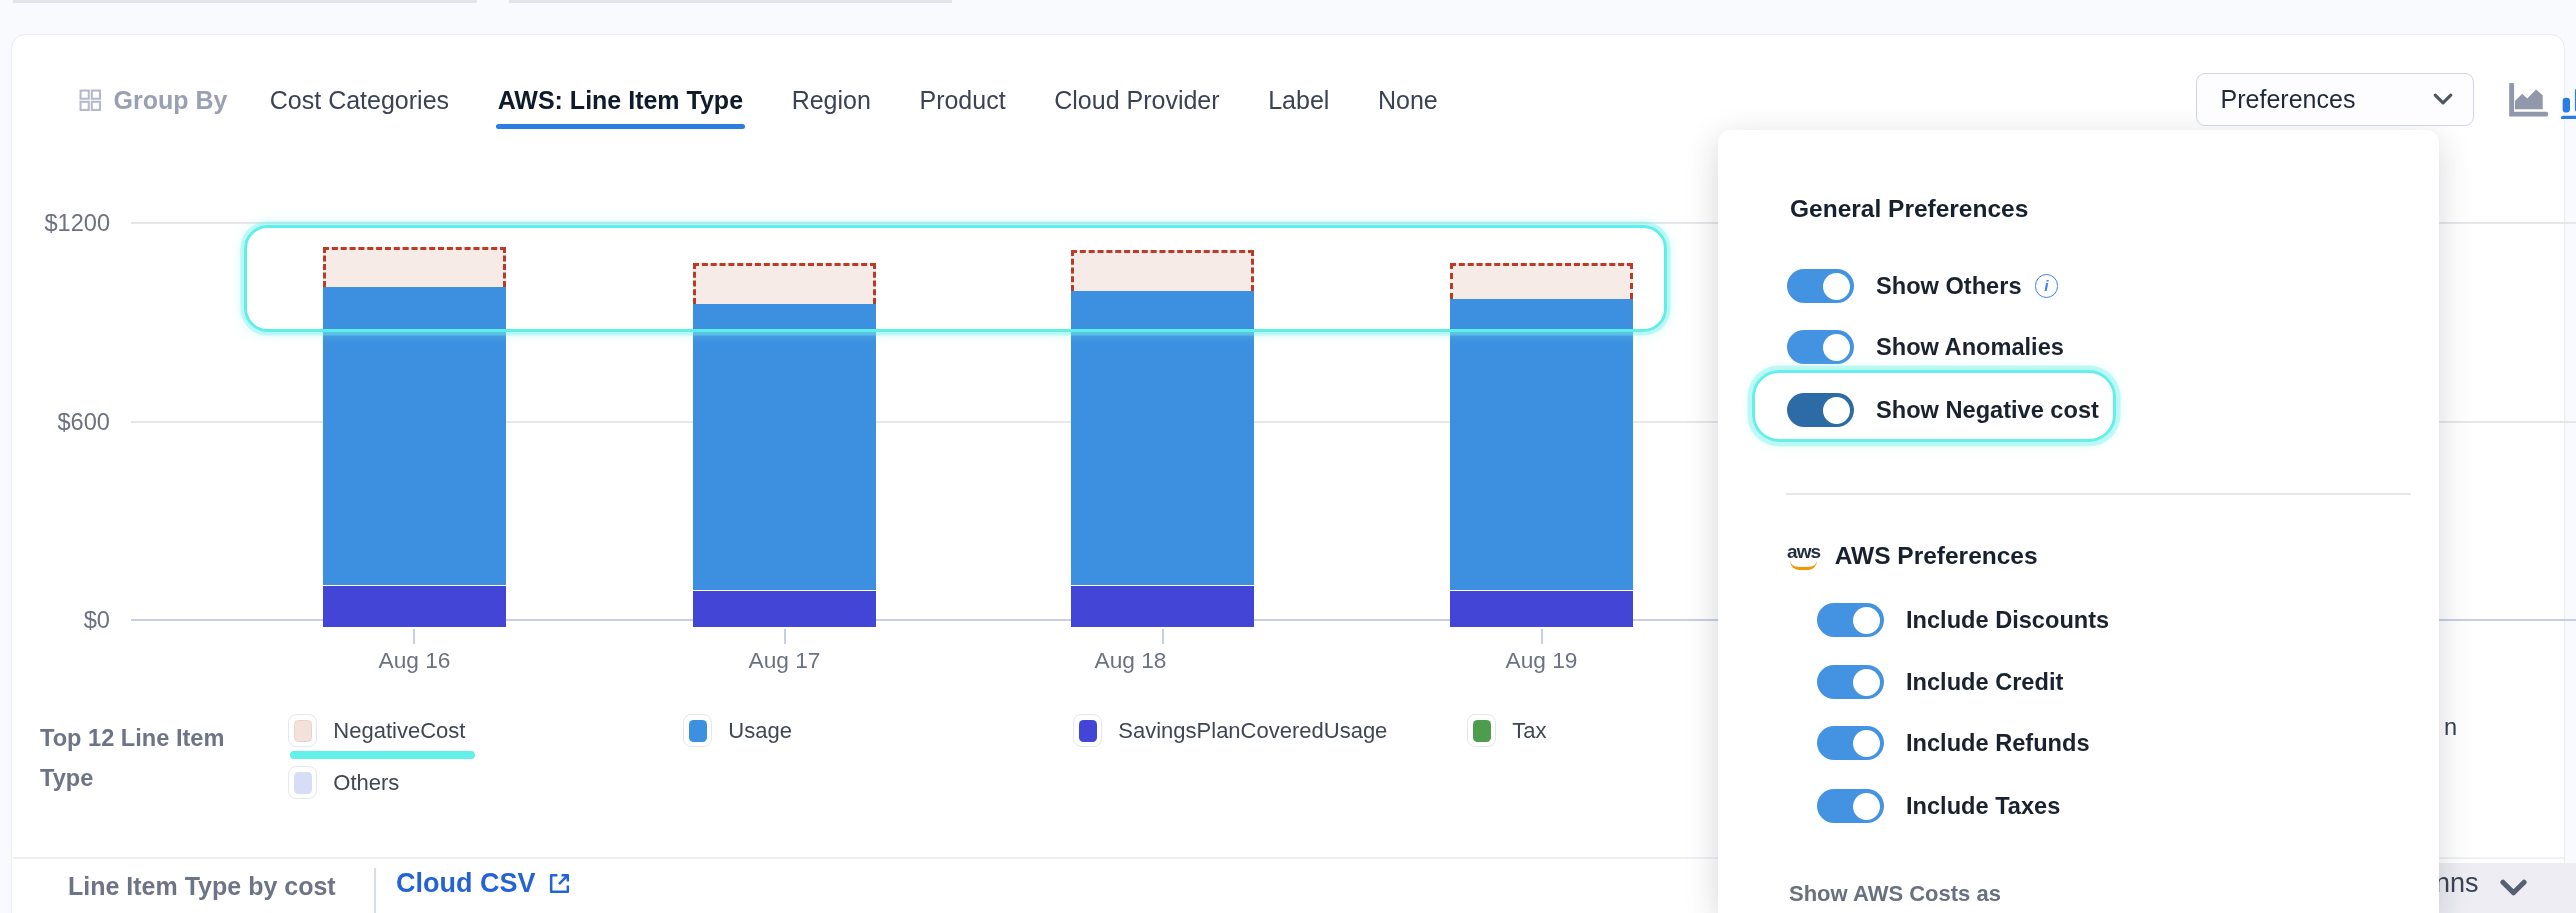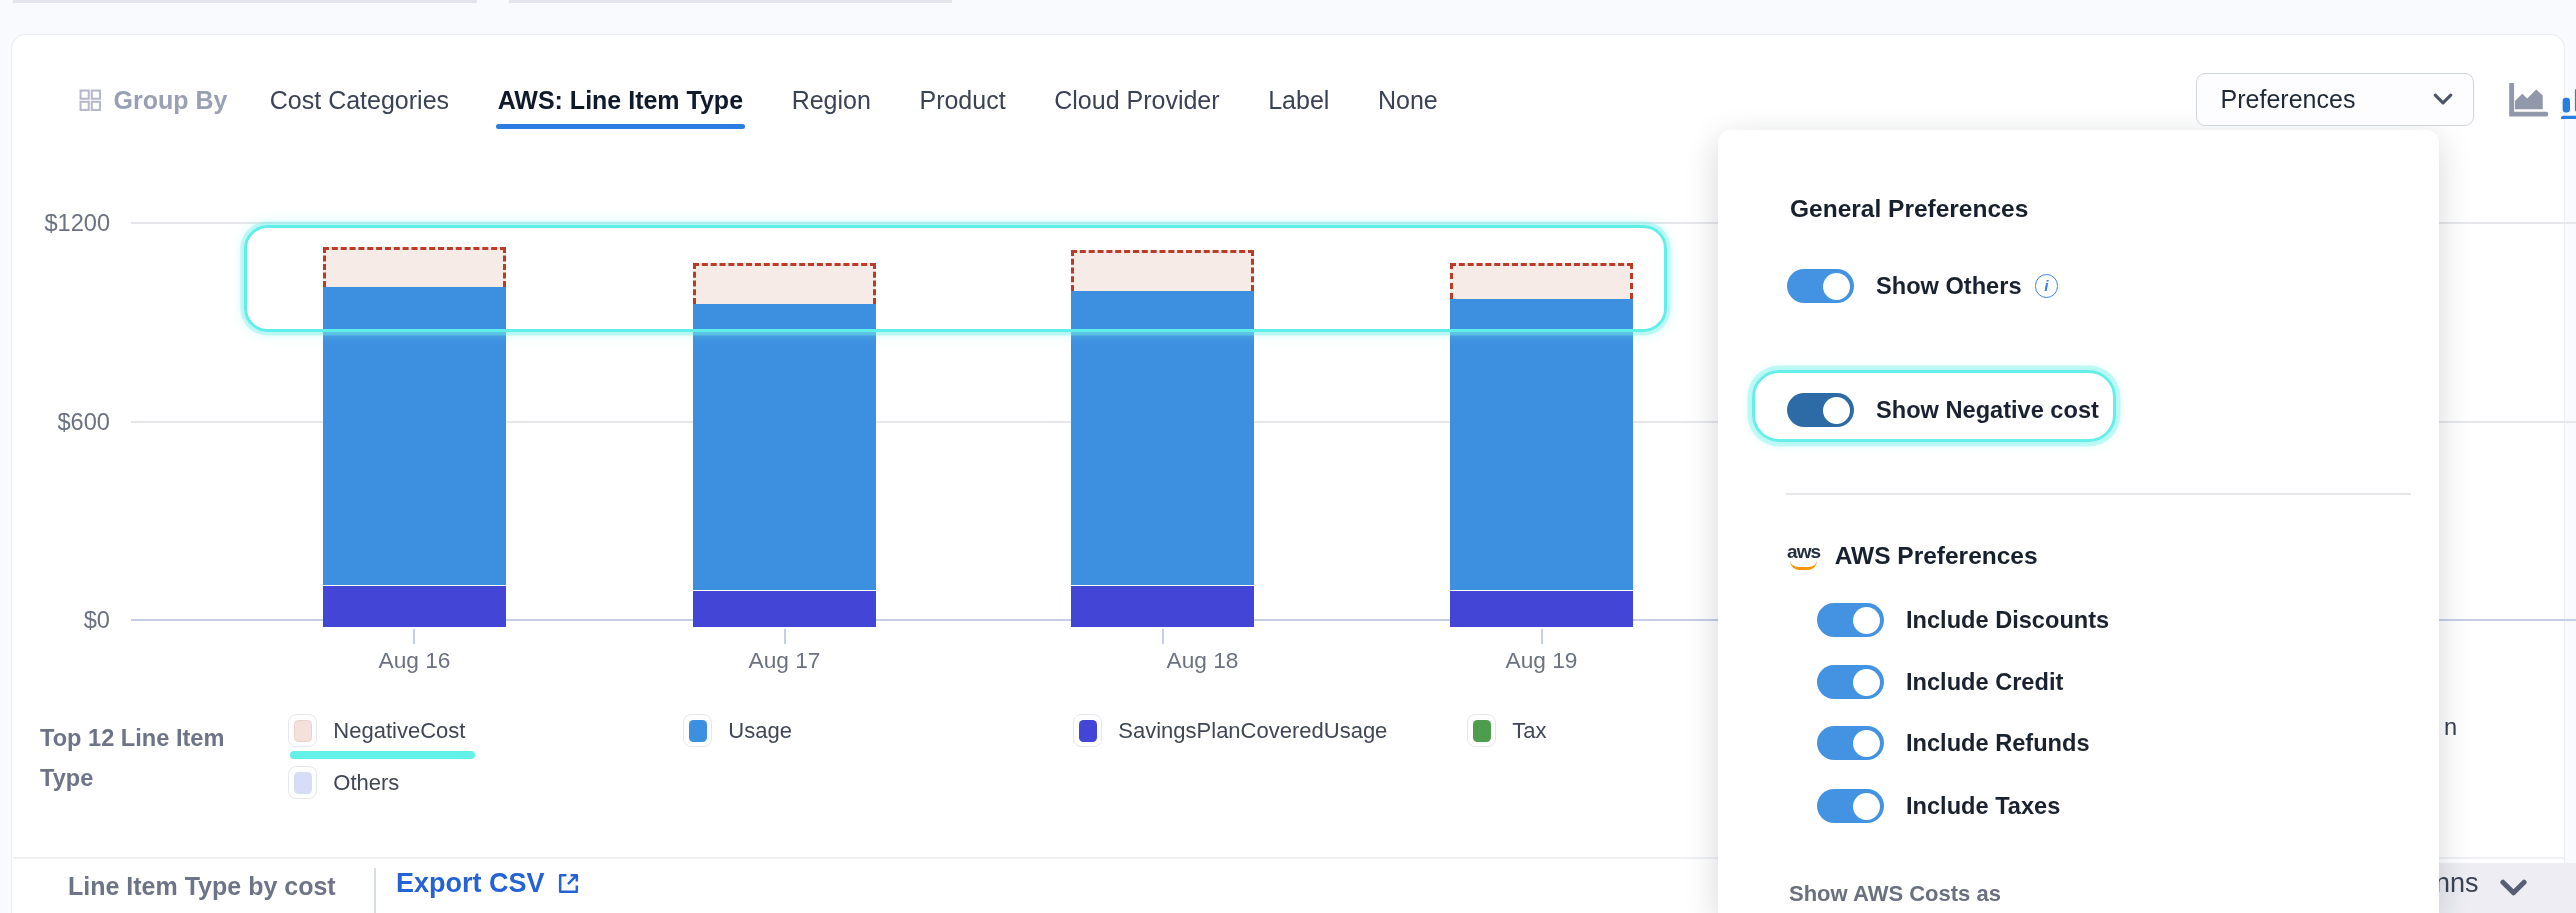--- a/index.html
+++ b/index.html
@@ -155,21 +155,21 @@
       <div class="xlab" style="left: 324px;">Aug 16</div>
       <div class="seg" style="left: 693px; width: 183px; top: 584px; height: 36px; background: rgb(67, 69, 214);"></div>
       <div class="seg" style="left: 693px; width: 183px; top: 297px; height: 286px; background: rgb(61, 144, 224);"></div>
       <div class="seg neg" style="left: 693px; width: 183px; top: 256px; height: 41px; border-color: rgb(185, 59, 40); background: rgb(247, 235, 231);"></div>
       <div class="xtick" style="left: 784px;"></div>
       <div class="xlab" style="left: 694px;">Aug 17</div>
       <div class="seg" style="left: 1071px; width: 183px; top: 579px; height: 41px; background: rgb(67, 69, 214);"></div>
       <div class="seg" style="left: 1071px; width: 183px; top: 284px; height: 294px; background: rgb(61, 144, 224);"></div>
       <div class="seg neg" style="left: 1071px; width: 183px; top: 243px; height: 41px; border-color: rgb(185, 59, 40); background: rgb(247, 235, 231);"></div>
       <div class="xtick" style="left: 1162px;"></div>
-      <div class="xlab" style="left: 1112px;">Aug 18</div>
+      <div class="xlab" style="left: 1040px;">Aug 18</div>
       <div class="seg" style="left: 1450px; width: 183px; top: 584px; height: 36px; background: rgb(67, 69, 214);"></div>
       <div class="seg" style="left: 1450px; width: 183px; top: 292px; height: 291px; background: rgb(61, 144, 224);"></div>
       <div class="seg neg" style="left: 1450px; width: 183px; top: 256px; height: 36px; border-color: rgb(185, 59, 40); background: rgb(247, 235, 231);"></div>
       <div class="xtick" style="left: 1541px;"></div>
       <div class="xlab" style="left: 1451px;">Aug 19</div>
     </div>
 
   <div id="annotation"></div>
 
   <div id="legend-title">Top 12 Line Item Type</div>
@@ -203,41 +203,45 @@
         <span class="swatch" style="background: rgb(215, 221, 246);"></span>
       </span>
     <span class="legend-label">Others</span>
   </div>
   <div id="legend-tail">n</div>
 
   <div id="footer-divider"></div>
   <div id="footer-title">Line Item Type by cost</div>
   <div id="footer-vline"></div>
   <div id="export-link">
-    <span>Export CSV</span>
+    <span>Cloud CSV</span>
     <svg width="25" height="25" viewBox="0 0 24 24">
       <path d="M10 4 H4 V20 H20 V14" fill="none" stroke="#2563d5" stroke-width="2.4" stroke-linejoin="round"></path>
       <path d="M14 4 H20 V10 M20 4 L11.5 12.5" fill="none" stroke="#2563d5" stroke-width="2.4" stroke-linejoin="round"></path>
     </svg>
   </div>
   <div id="columns-btn">
     <span class="txt">nns</span>
     <svg width="27" height="18" viewBox="0 0 14 9">
       <path d="M1.5 1.5 L7 7 L12.5 1.5" fill="none" stroke="#565f73" stroke-width="2.6" stroke-linecap="round" stroke-linejoin="round"></path>
     </svg>
   </div>
 
   <div id="panel">
     <div class="panel-heading" style="left:72px; top:65px;">General Preferences</div>
 
     <div class="toggle-row" style="left:69px; top:139px;">
       <div class="toggle"></div>
       <span class="toggle-label">Show Others</span>
       <span class="info-icon" style="margin-left:-9px;">i</span>
     </div>
+    <div class="toggle-row" style="left:69px; top:200px;">
+      <div class="toggle"></div>
+      <span class="toggle-label">Show Anomalies</span>
+    </div>
     <div id="neg-highlight"></div>
     <div class="toggle-row" style="left:69px; top:263px;">
       <div class="toggle dark"></div>
       <span class="toggle-label">Show Negative cost</span>
     </div>
 
     <div id="panel-divider"></div>
 
     <div id="aws-heading">
       <span id="aws-logo">

